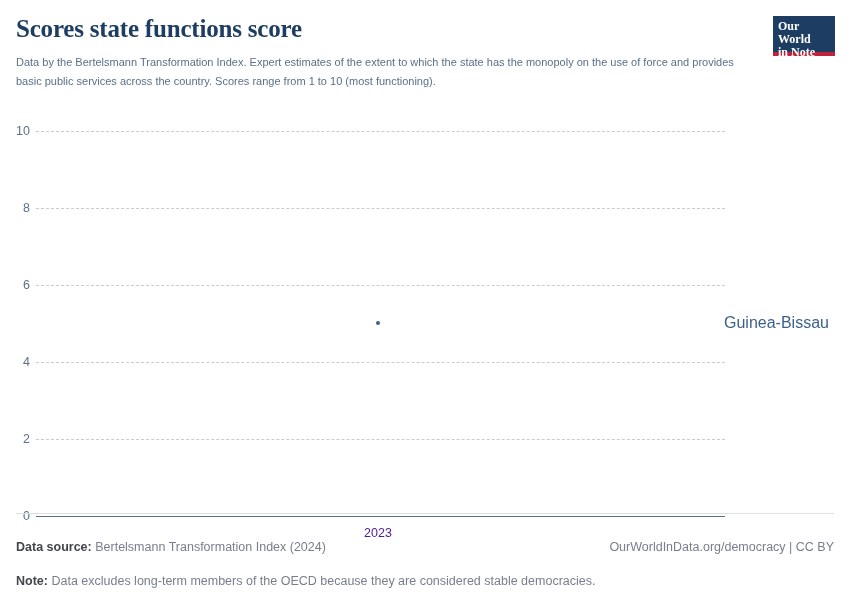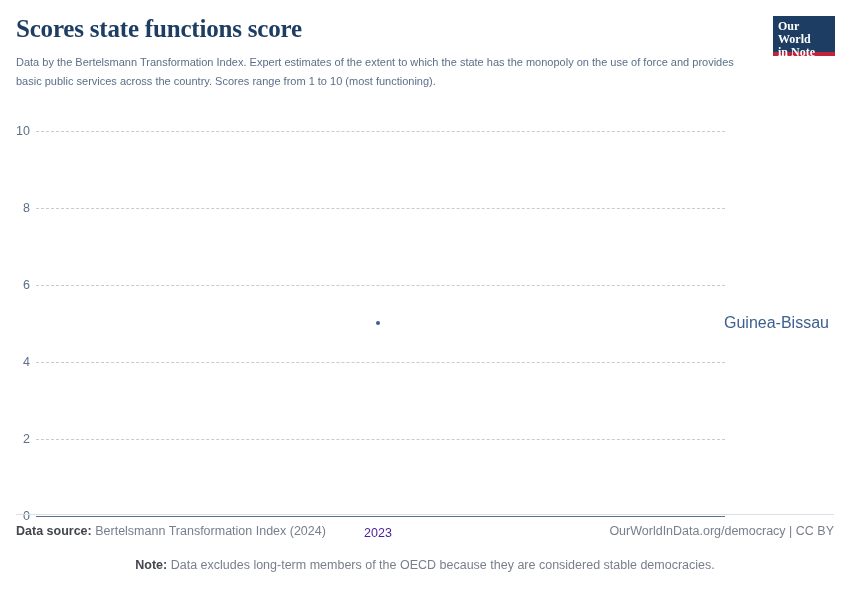--- a/index.html
+++ b/index.html
@@ -117,25 +117,24 @@
     font-size: 16px;
     color: #3d5f8f;
     transform: translateY(-50%);
     white-space: nowrap;
   }
 
   
   .footer {
     position: absolute;
     left: 0;
-    bottom: 16px;
-    width: 850px;
-    padding: 0 16px 12px 16px;
+    bottom: 0;
+    width: 850px;
+    padding: 17px 16px 12px 16px;
     box-sizing: border-box;
-    text-align: center;
   }
   .footer-rule {
     position: absolute;
     left: 16px;
     right: 16px;
     top: 0;
     height: 1px;
     background: #dcdfe4;
   }
   .footer-row {

